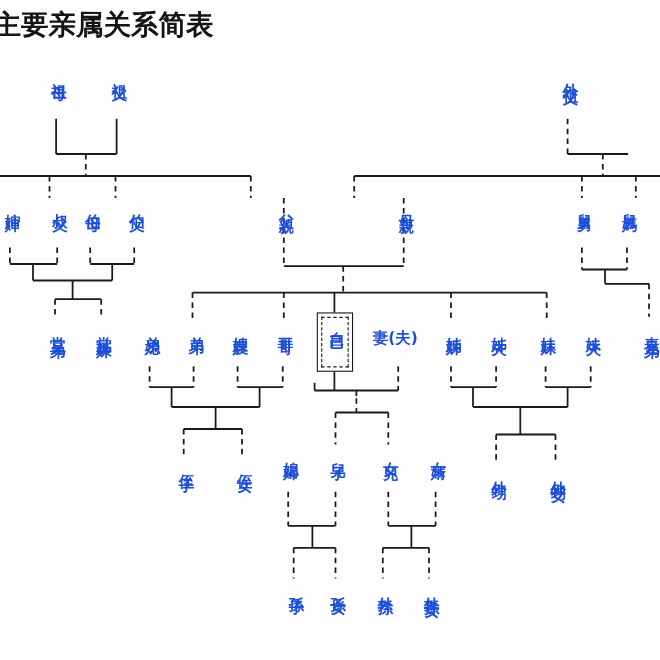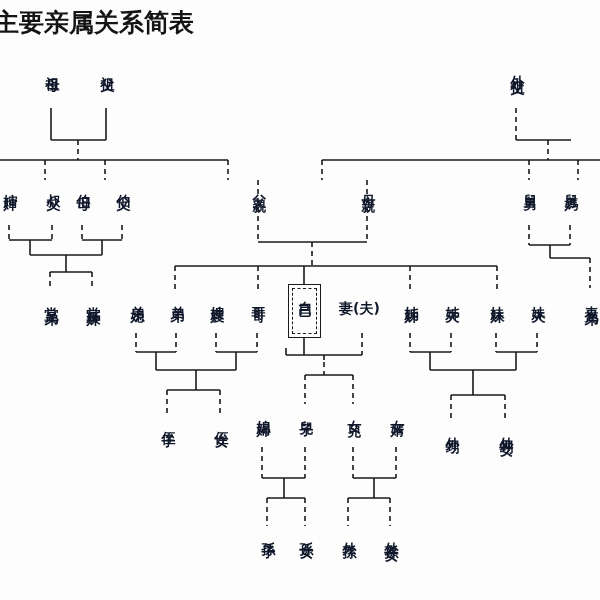--- a/index.html
+++ b/index.html
@@ -21,21 +21,21 @@
     letter-spacing:0px;
     color:#141414;
     white-space:nowrap;
     font-family:"DejaVu Sans","Liberation Sans",sans-serif;
   }
   
   .node{
     position:absolute;
     font-size:14px;
     line-height:17px;
-    color:#0f172a;
+    color:#1d4ed8;
     font-weight:600;
     text-align:center;
     white-space:nowrap;
     font-family:"DejaVu Sans","Liberation Sans",sans-serif;
   }
   .node.v{
     writing-mode:vertical-rl;
     text-orientation:upright;
     letter-spacing:3px;
   }

